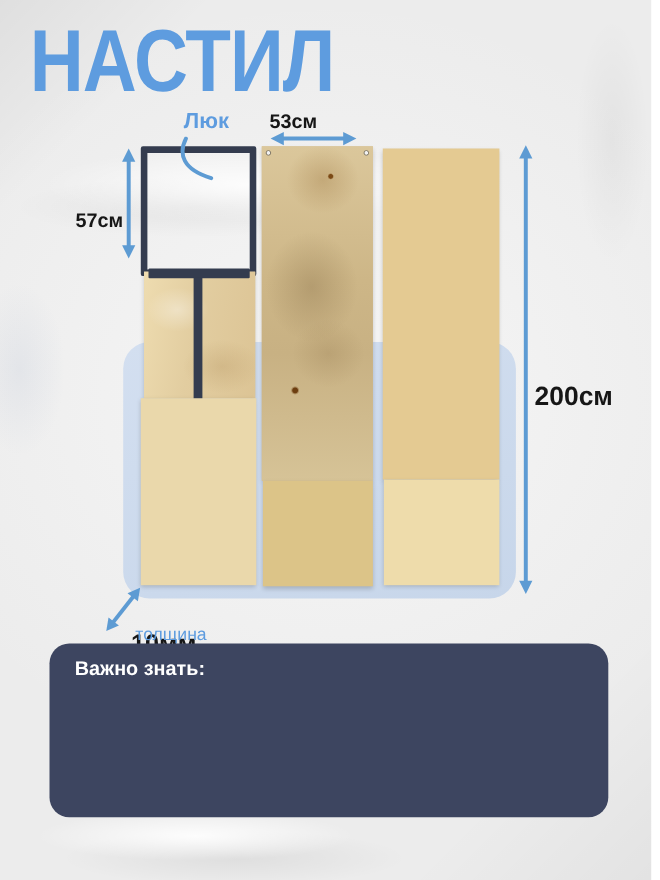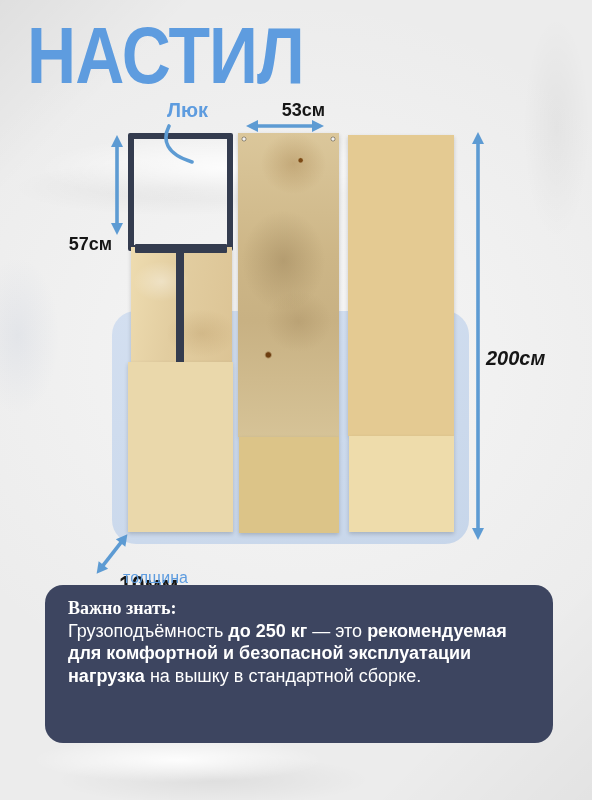--- a/index.html
+++ b/index.html
@@ -29,23 +29,23 @@
     color:#5E9CDF;
     transform:scaleX(.85);transform-origin:left top;
     letter-spacing:-1px;
     white-space:nowrap;
   }
 
   
   .lbl{font-weight:800;color:#161616;white-space:nowrap;}
   .lbl-blue{color:#5E9CDF;}
   .hatch-label{left:167px;top:99px;font-size:20px;font-weight:800;}
-  .width-label{left:245px;top:100px;width:80px;text-align:right;font-size:18px;}
-  .h57-label{left:66px;top:190px;width:46px;text-align:right;font-size:18px;margin-top:44px;}
-  .h200-label{left:486px;top:347px;font-size:20px;font-style:italic;}
+  .width-label{left:245px;top:100px;width:80px;text-align:left;font-size:18px;}
+  .h57-label{left:66px;top:190px;width:46px;text-align:right;font-size:18px;}
+  .h200-label{left:486px;top:347px;font-size:24px;}
   .thick-label{left:119px;top:572px;font-size:23px;}
   .thick-caption{left:123px;top:569px;font-size:16px;font-weight:400;}
 
   
   .arr{display:block;}
   .arrow-53{left:245px;top:119px;}
   .arrow-57{left:110px;top:134px;}
   .arrow-200{left:471px;top:131px;}
   .arrow-10{left:105px;top:528px;transform:rotate(38deg);}
   .luk-curve{left:162px;top:124px;}
@@ -155,21 +155,21 @@
   .info-box{
     left:45px;top:585px;width:508px;height:158px;
     box-sizing:border-box;
     background:#3D4560;
     border-radius:18px;
     padding:12px 33px 0 23px;
     color:#ffffff;
     font-size:18px;line-height:22.5px;
     z-index:5;
   }
-  .info-box .heading{font-weight:700;font-family:Liberation Serif, serif;}
+  .info-box .heading{font-weight:700;}
   .info-box p{margin:0;}
   .info-box .p2{margin-top:15px;}
   .b{font-weight:700;}
 </style>
 </head>
 <body>
 
 <div class="poster">
 
   <div class="abs title">НАСТИЛ</div>
@@ -217,16 +217,15 @@
   <div class="abs lbl thick-label">10мм</div>
   <div class="abs lbl lbl-blue thick-caption">толщина</div>
   <svg class="abs arr arrow-10" width="14" height="52" viewBox="0 0 14 52">
     <line x1="7" y1="9" x2="7" y2="43" stroke="#5D9BD3" stroke-width="3.6"></line>
     <polygon points="7,1 1,12 13,12" fill="#5D9BD3"></polygon>
     <polygon points="7,51 1,40 13,40" fill="#5D9BD3"></polygon>
   </svg>
 
   <div class="abs info-box">
     <p class="heading">Важно знать:</p>
-    <p class="p1"><span>Грузоподъёмность </span><span class="b">до 250 кг</span><span> — это </span><span class="b">рекомендуемая для комфортной и безопасной эксплуатации нагрузка</span><span> на вышку в стандартной сборке.</span></p>
   </div>
 
 </div>
 
 </body></html>

